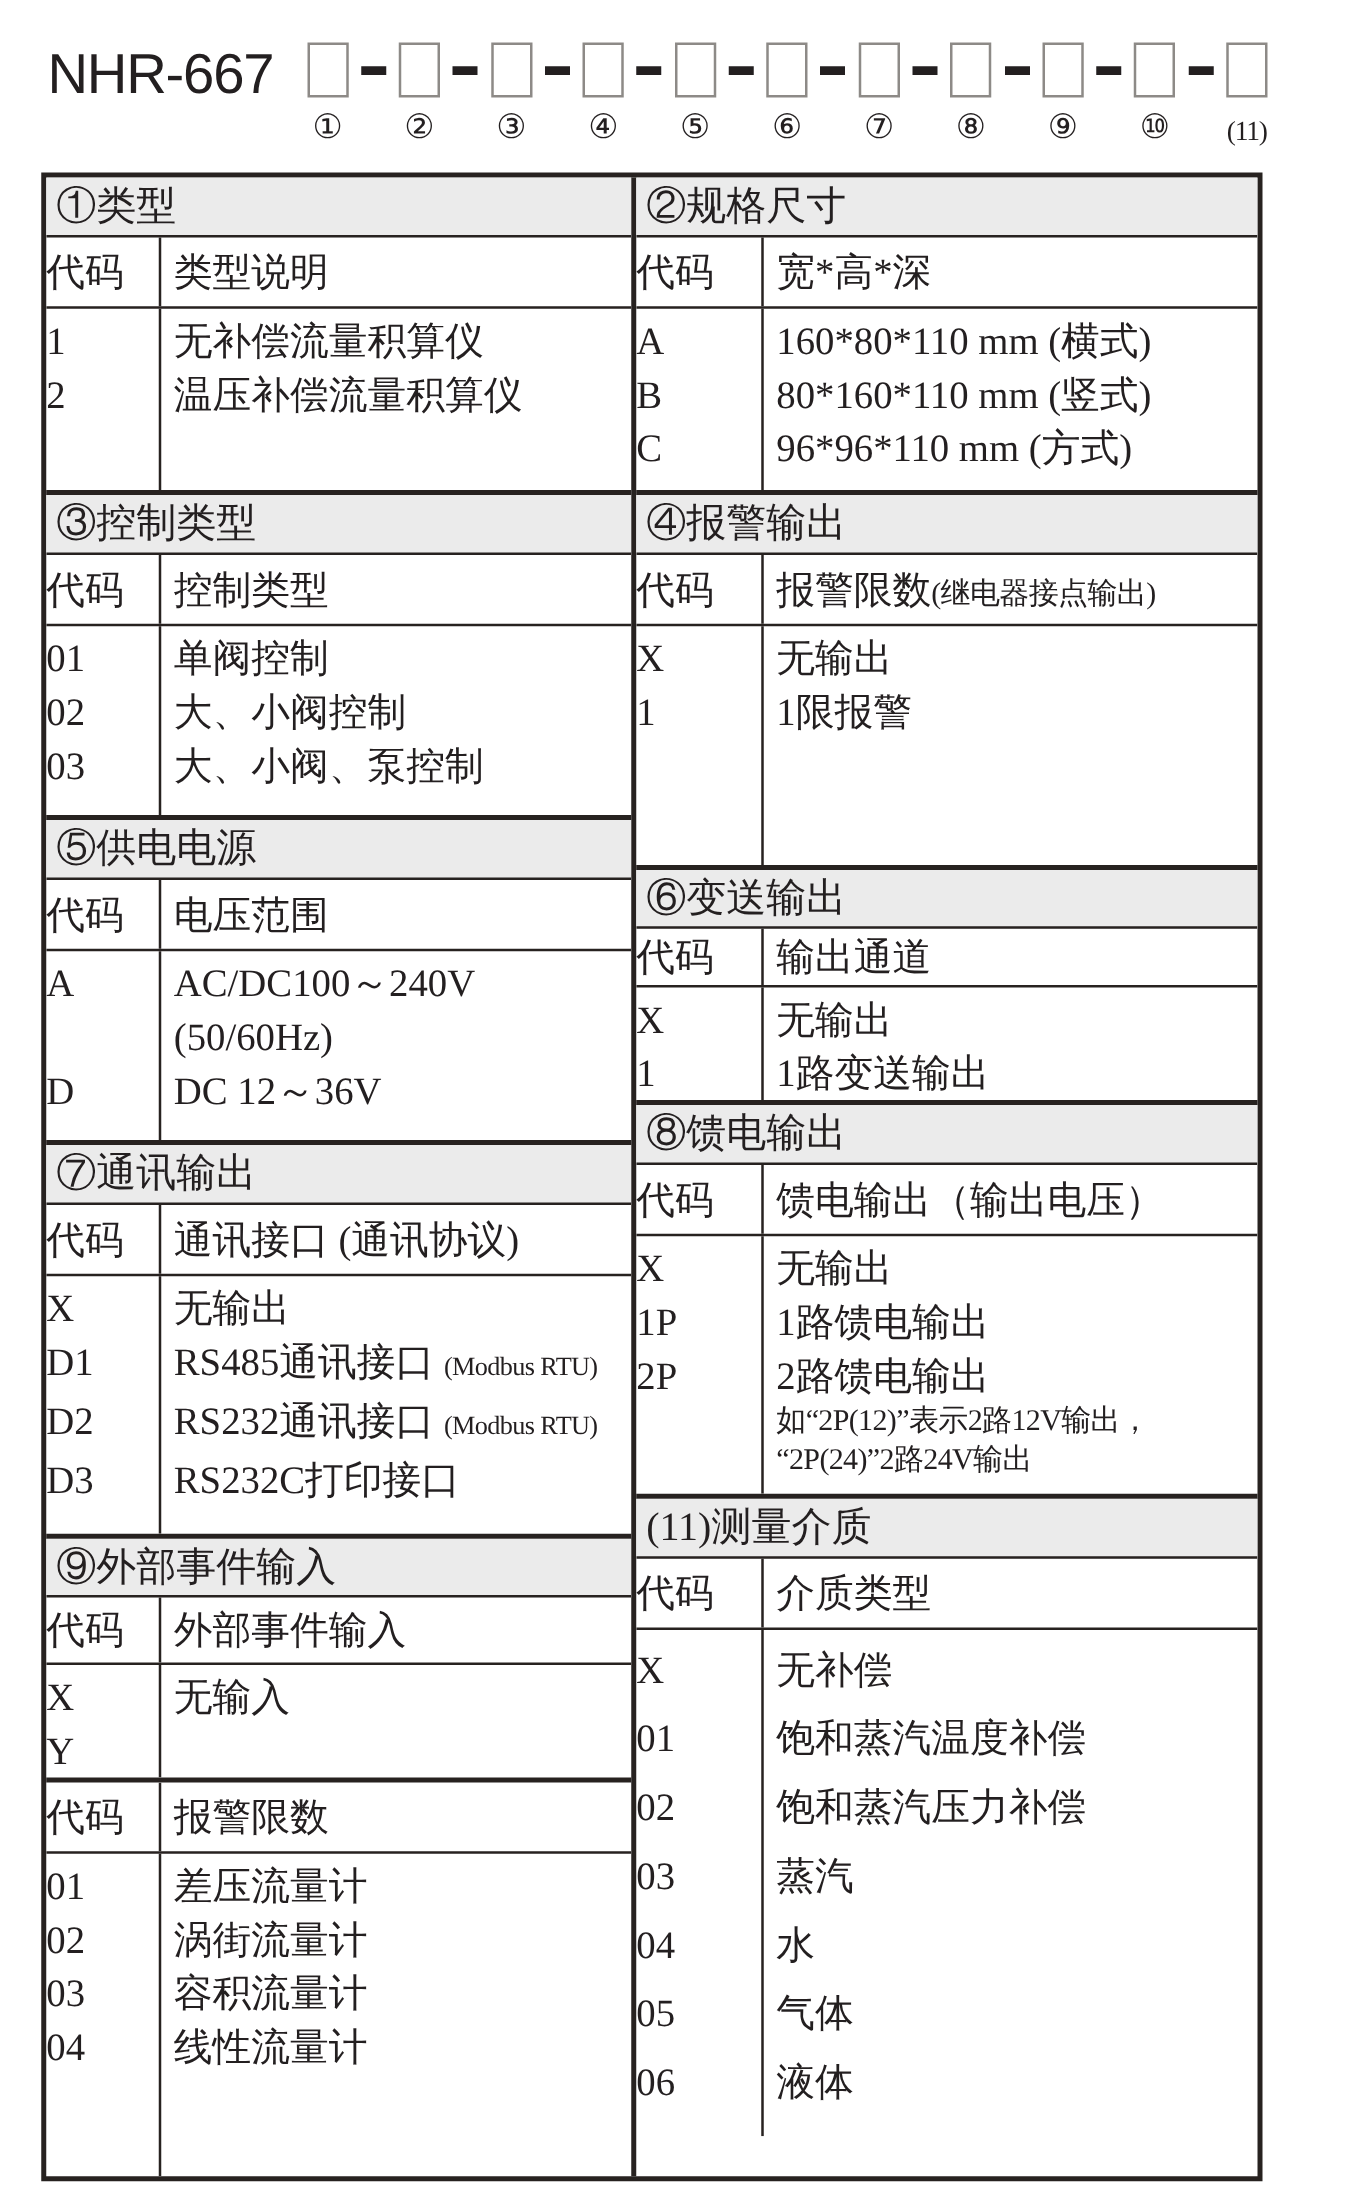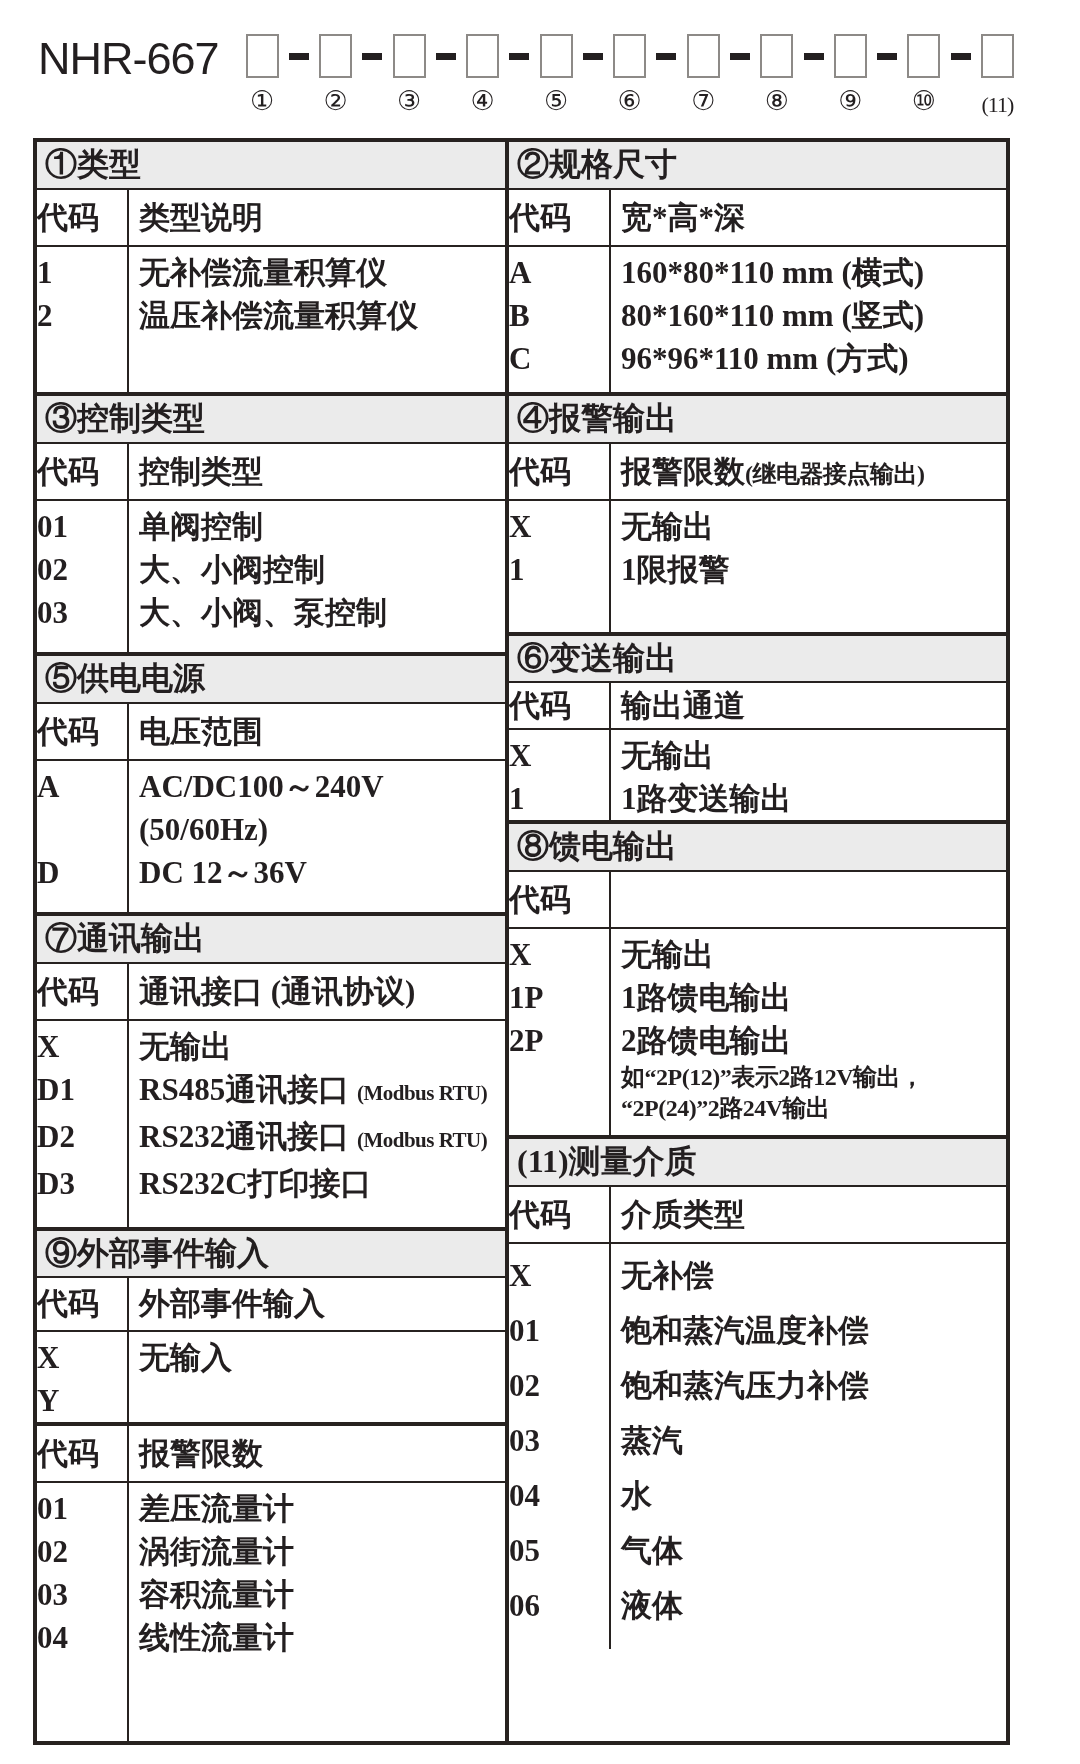--- a/index.html
+++ b/index.html
@@ -21,36 +21,36 @@
   .seg-label { margin-top:9px; font-size:27px; line-height:28px; }
   .seg-label.paren { font-size:22px; padding-top:4px; letter-spacing:-1px; }
   .dashseg { padding-top:19px; }
   .dash { width:20px; height:7px; background:#231f20; }
 
   
   .spec-table {
     position:absolute; top:138px; left:33px; width:977px; height:1607px;
     border:4px solid #272220; display:flex; background:#fff;
   }
-  .col { display:flex; flex-direction:column;font-weight:bold; }
+  .col { display:flex; flex-direction:column; }
   .col-left  { width:472px; border-right:4px solid #272220; --cw:90px; }
   .col-right { flex:1; --cw:100px; }
 
   .section { display:flex; flex-direction:column; border-top:4px solid #272220; overflow:hidden; }
   .section:first-child { border-top:none; }
 
   
   .col-left  .section:nth-child(1){height:250px}
   .col-left  .section:nth-child(2){height:260px}
   .col-left  .section:nth-child(3){height:260px}
   .col-left  .section:nth-child(4){height:315px}
   .col-left  .section:nth-child(5){height:195px}
   .col-left  .section:nth-child(6){height:319px}
   .col-right .section:nth-child(1){height:250px}
-  .col-right .section:nth-child(2){height:240px}
+  .col-right .section:nth-child(2){height:300px}
   .col-right .section:nth-child(3){height:188px}
   .col-right .section:nth-child(4){height:315px}
   .col-right .section:nth-child(5){height:514px}
   .col-right .section:nth-child(5) .sec-row{min-height:55px}
   .col-right .section:nth-child(5) .sec-row .cell{line-height:55px}
 
   .sec-title {
     height:48px; background:#ebebeb; border-bottom:2px solid #272220;
     font-size:32px; line-height:45px; padding-left:8px; white-space:nowrap;
   }
@@ -347,20 +347,21 @@
           <div class="sec-row">
             <div class="cell cell-code">1</div>
             <div class="cell cell-desc"><span>1路变送输出</span></div>
           </div>
         </div>
       </section>
       <section class="section">
         <div class="sec-title">⑧馈电输出</div>
         <div class="sec-header">
           <div class="cell-code">代码</div>
+          <div class="cell-desc">馈电输出（输出电压）</div>
           <div class="vline"></div>
         </div>
         <div class="sec-body">
           <div class="vline"></div>
           <div class="sec-row">
             <div class="cell cell-code">X</div>
             <div class="cell cell-desc"><span>无输出</span></div>
           </div>
           <div class="sec-row">
             <div class="cell cell-code">1P</div>

